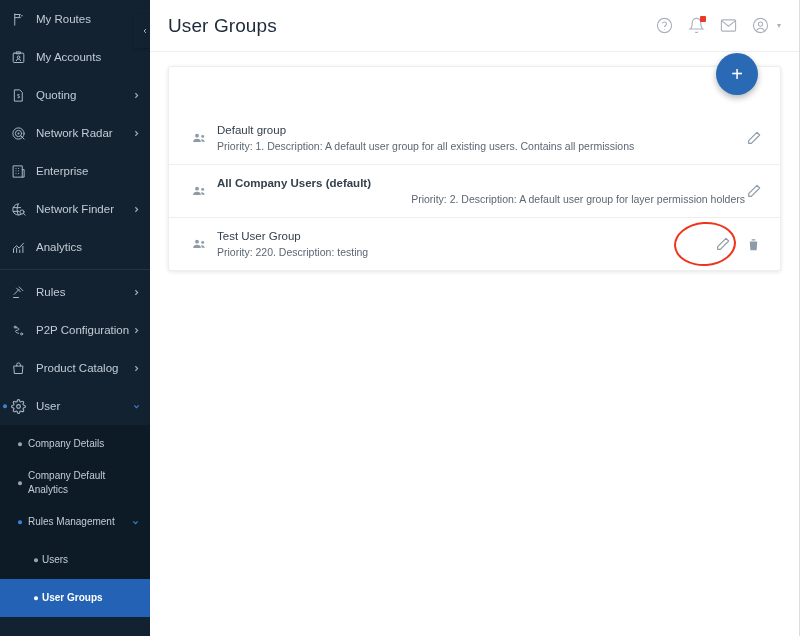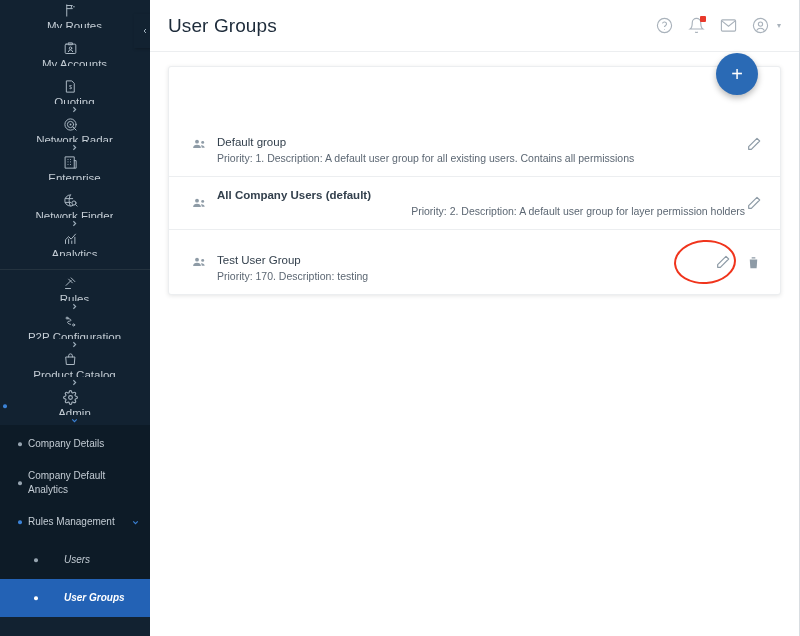--- a/index.html
+++ b/index.html
@@ -21,21 +21,20 @@
   }
   .nav-item {
     display: flex; align-items: center;
     height: 38px;
     padding: 0 9px 0 8px;
     color: #c3ccd4;
     font-size: 11.5px;
     position: relative;
     cursor: pointer;
     white-space: nowrap;
-    flex-direction: column;
   }
   .nav-item .ico {
     width: 20px; height: 20px;
     flex: 0 0 20px;
     display: flex; align-items: center; justify-content: center;
     margin-right: 8px;
     color: #aab7c2;
   }
   .nav-item .label { flex: 1 1 auto; overflow: hidden; }
   .nav-item .chev {
@@ -65,21 +64,21 @@
   }
   .sub-item .bullet {
     position: absolute; left: 18px; top: 50%;
     transform: translateY(-50%);
     width: 3.5px; height: 3.5px; border-radius: 50%;
     background: #96a4b0;
   }
   .sub-item.blue-bullet .bullet { background: #3b82d6; }
   .sub-item .stext { flex: 1 1 auto; line-height: 14px; }
   .sub-item .chev { flex: 0 0 10px; color: #3b82d6; font-size: 10px; }
-  .sub-item.deep { padding-left: 64px; font-style: italic; }
+  .sub-item.deep { padding-left: 42px; }
   .sub-item.deep .bullet { left: 34px; }
   .sub-item.active {
     background: #2362b5; color: #ffffff; font-weight: bold;
   }
   .sub-item.active .bullet { background: #ffffff; }
 
   
   #collapse-handle {
     position: absolute;
     left: 134px; top: 14px;
@@ -348,21 +347,21 @@
       </div>
 
     <div class="nav-item">
       <span class="pdot"></span>
       <span class="ico">
         <svg width="15" height="15" viewBox="0 0 24 24" fill="none" stroke="currentColor" stroke-width="1.8">
           <circle cx="12" cy="12" r="3"></circle>
           <path d="M19.4 15a1.65 1.65 0 0 0 .33 1.82l.06.06a2 2 0 1 1-2.83 2.83l-.06-.06a1.65 1.65 0 0 0-1.82-.33 1.65 1.65 0 0 0-1 1.51V21a2 2 0 1 1-4 0v-.09A1.65 1.65 0 0 0 9 19.4a1.65 1.65 0 0 0-1.82.33l-.06.06a2 2 0 1 1-2.83-2.83l.06-.06A1.65 1.65 0 0 0 4.6 15a1.65 1.65 0 0 0-1.51-1H3a2 2 0 1 1 0-4h.09A1.65 1.65 0 0 0 4.6 9a1.65 1.65 0 0 0-.33-1.82l-.06-.06a2 2 0 1 1 2.83-2.83l.06.06A1.65 1.65 0 0 0 9 4.6a1.65 1.65 0 0 0 1-1.51V3a2 2 0 1 1 4 0v.09a1.65 1.65 0 0 0 1 1.51 1.65 1.65 0 0 0 1.82-.33l.06-.06a2 2 0 1 1 2.83 2.83l-.06.06A1.65 1.65 0 0 0 19.4 9V9a1.65 1.65 0 0 0 1.51 1H21a2 2 0 1 1 0 4h-.09a1.65 1.65 0 0 0-1.51 1z"></path>
         </svg>
       </span>
-      <span class="label">Admin</span>
+      <span class="label">User</span>
       <span class="chev">
         <svg width="9" height="9" viewBox="0 0 24 24" fill="none" stroke="#3b82d6" stroke-width="3">
             <polyline points="6 9 12 15 18 9"></polyline>
           </svg>
       </span>
     </div>
 
     <div class="submenu" id="submenu">
         <div class="sub-item">
           <span class="bullet"></span>
@@ -442,21 +441,21 @@
             <div class="row">
               <span class="gicon">
                 <svg width="17" height="17" viewBox="0 0 24 24" fill="currentColor">
                   <circle cx="8.5" cy="8" r="2.7"></circle>
                   <circle cx="16.5" cy="9" r="2.1"></circle>
                   <path d="M3 17c0-3 2.5-4.6 5.5-4.6S14 14 14 17z"></path>
                   <path d="M14.8 13.2c2.6 0 4.5 1.3 4.5 3.5h-4.1c0-1.3-.4-2.5-1.2-3.4a6 6 0 0 1 .8-.1z"></path>
                 </svg>
               </span>
               <span class="rtext">
-                <span class="rname" style="display: block; margin-top: 12px;">Default group</span>
+                <span class="rname" style="display: block;">Default group</span>
                 <span class="rdesc" style="display: block;">Priority: 1. Description: A default user group for all existing users. Contains all permissions</span>
               </span>
               <span class="racts">
                 <span class="act">
                   <svg width="16" height="16" viewBox="0 0 24 24" fill="none" stroke="currentColor" stroke-width="1.8" stroke-linecap="round" stroke-linejoin="round">
                     <path d="M16.5 3.5l4 4L8 20H4v-4z"></path>
                   </svg>
                 </span>
               </span>
             </div>
@@ -484,22 +483,22 @@
             <div class="row">
               <span class="gicon">
                 <svg width="17" height="17" viewBox="0 0 24 24" fill="currentColor">
                   <circle cx="8.5" cy="8" r="2.7"></circle>
                   <circle cx="16.5" cy="9" r="2.1"></circle>
                   <path d="M3 17c0-3 2.5-4.6 5.5-4.6S14 14 14 17z"></path>
                   <path d="M14.8 13.2c2.6 0 4.5 1.3 4.5 3.5h-4.1c0-1.3-.4-2.5-1.2-3.4a6 6 0 0 1 .8-.1z"></path>
                 </svg>
               </span>
               <span class="rtext">
-                <span class="rname" style="display: block; margin-top: 12px;">Test User Group</span>
-                <span class="rdesc" style="display: block;">Priority: 170. Description: testing</span>
+                <span class="rname" style="display: block;">Test User Group</span>
+                <span class="rdesc" style="display: block;">Priority: 220. Description: testing</span>
               </span>
               <span class="racts">
                 <span class="act">
                   <svg width="16" height="16" viewBox="0 0 24 24" fill="none" stroke="currentColor" stroke-width="1.8" stroke-linecap="round" stroke-linejoin="round">
                     <path d="M16.5 3.5l4 4L8 20H4v-4z"></path>
                   </svg>
                 </span>
                 <span class="act">
                   <svg width="15" height="15" viewBox="0 0 24 24" fill="currentColor">
                     <path d="M6 7h12l-1 14H7z"></path>

